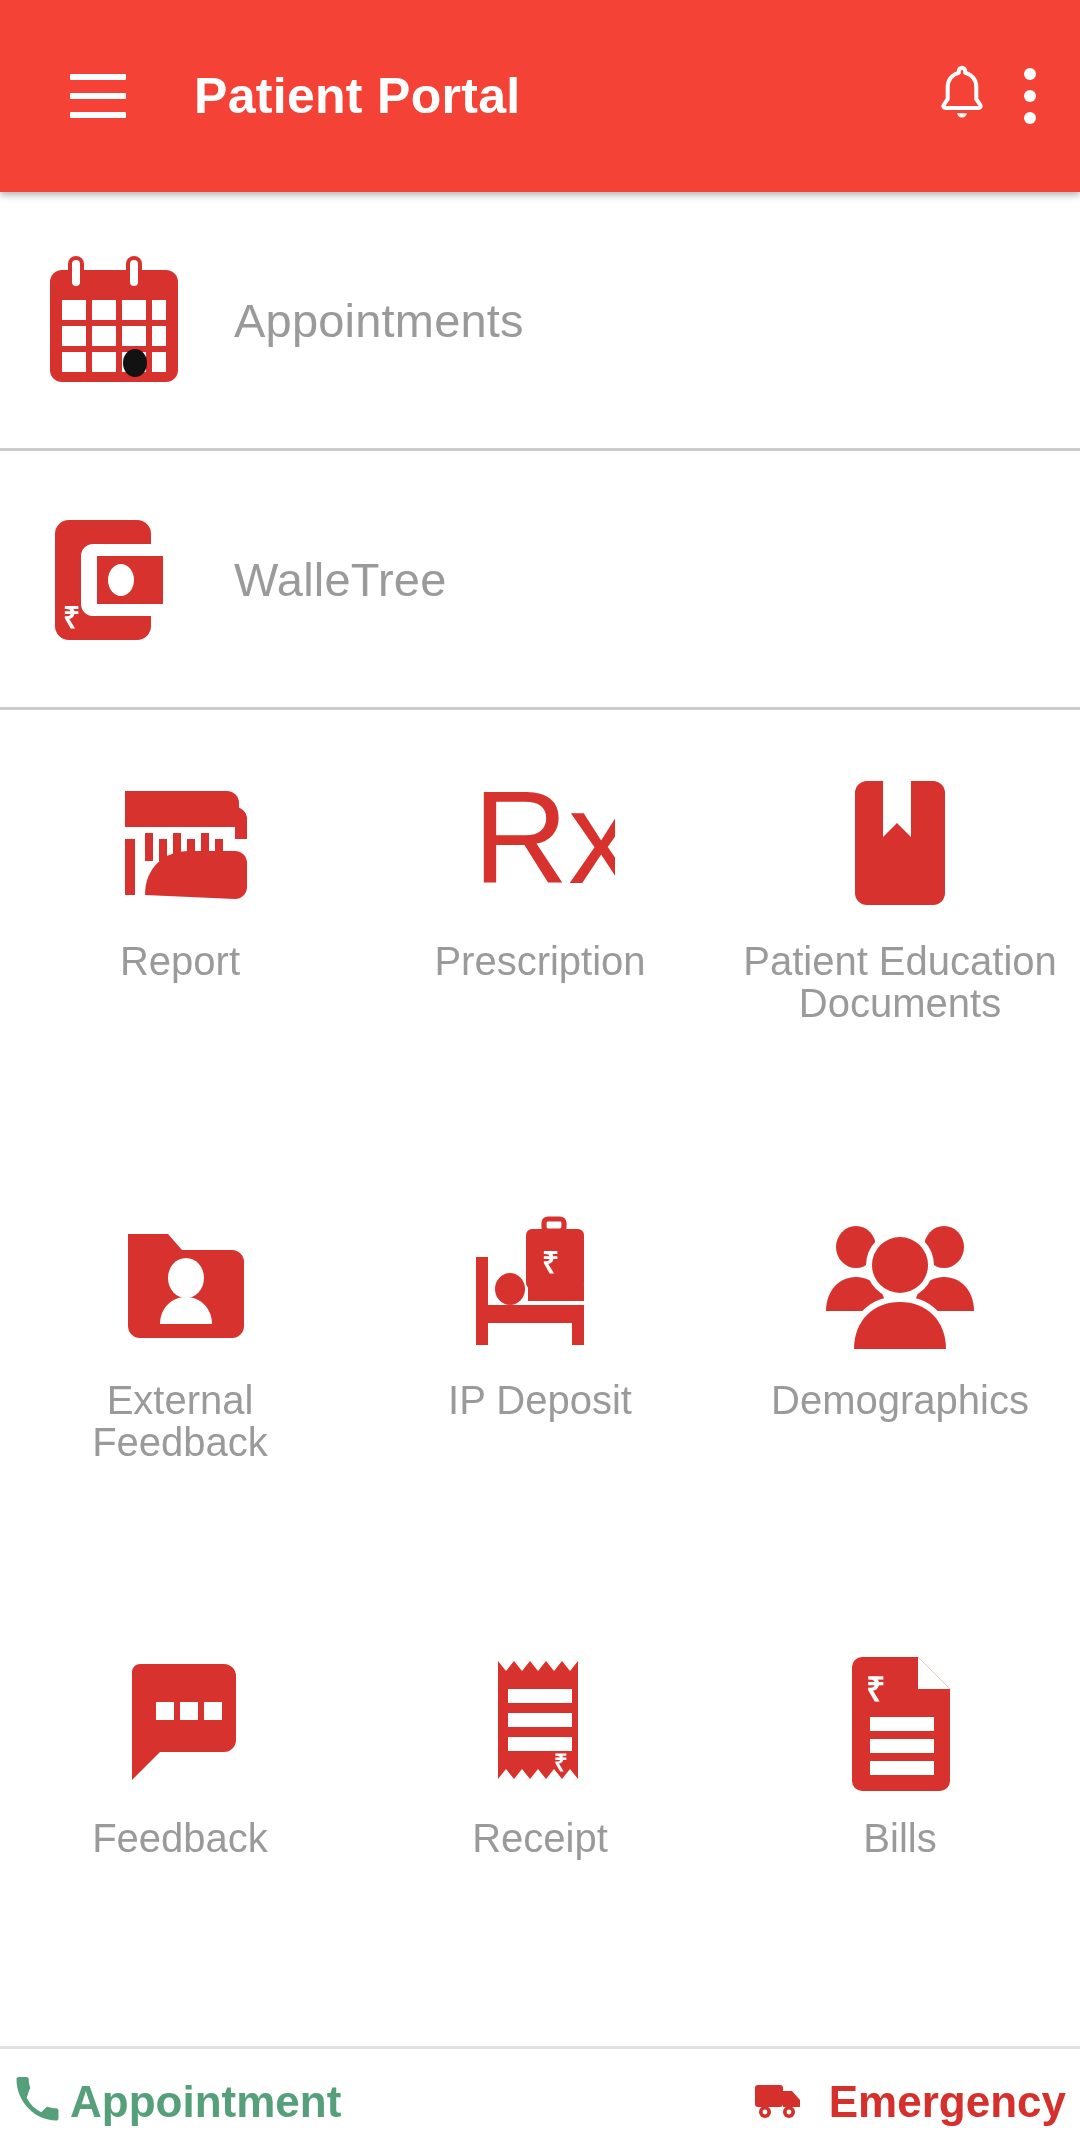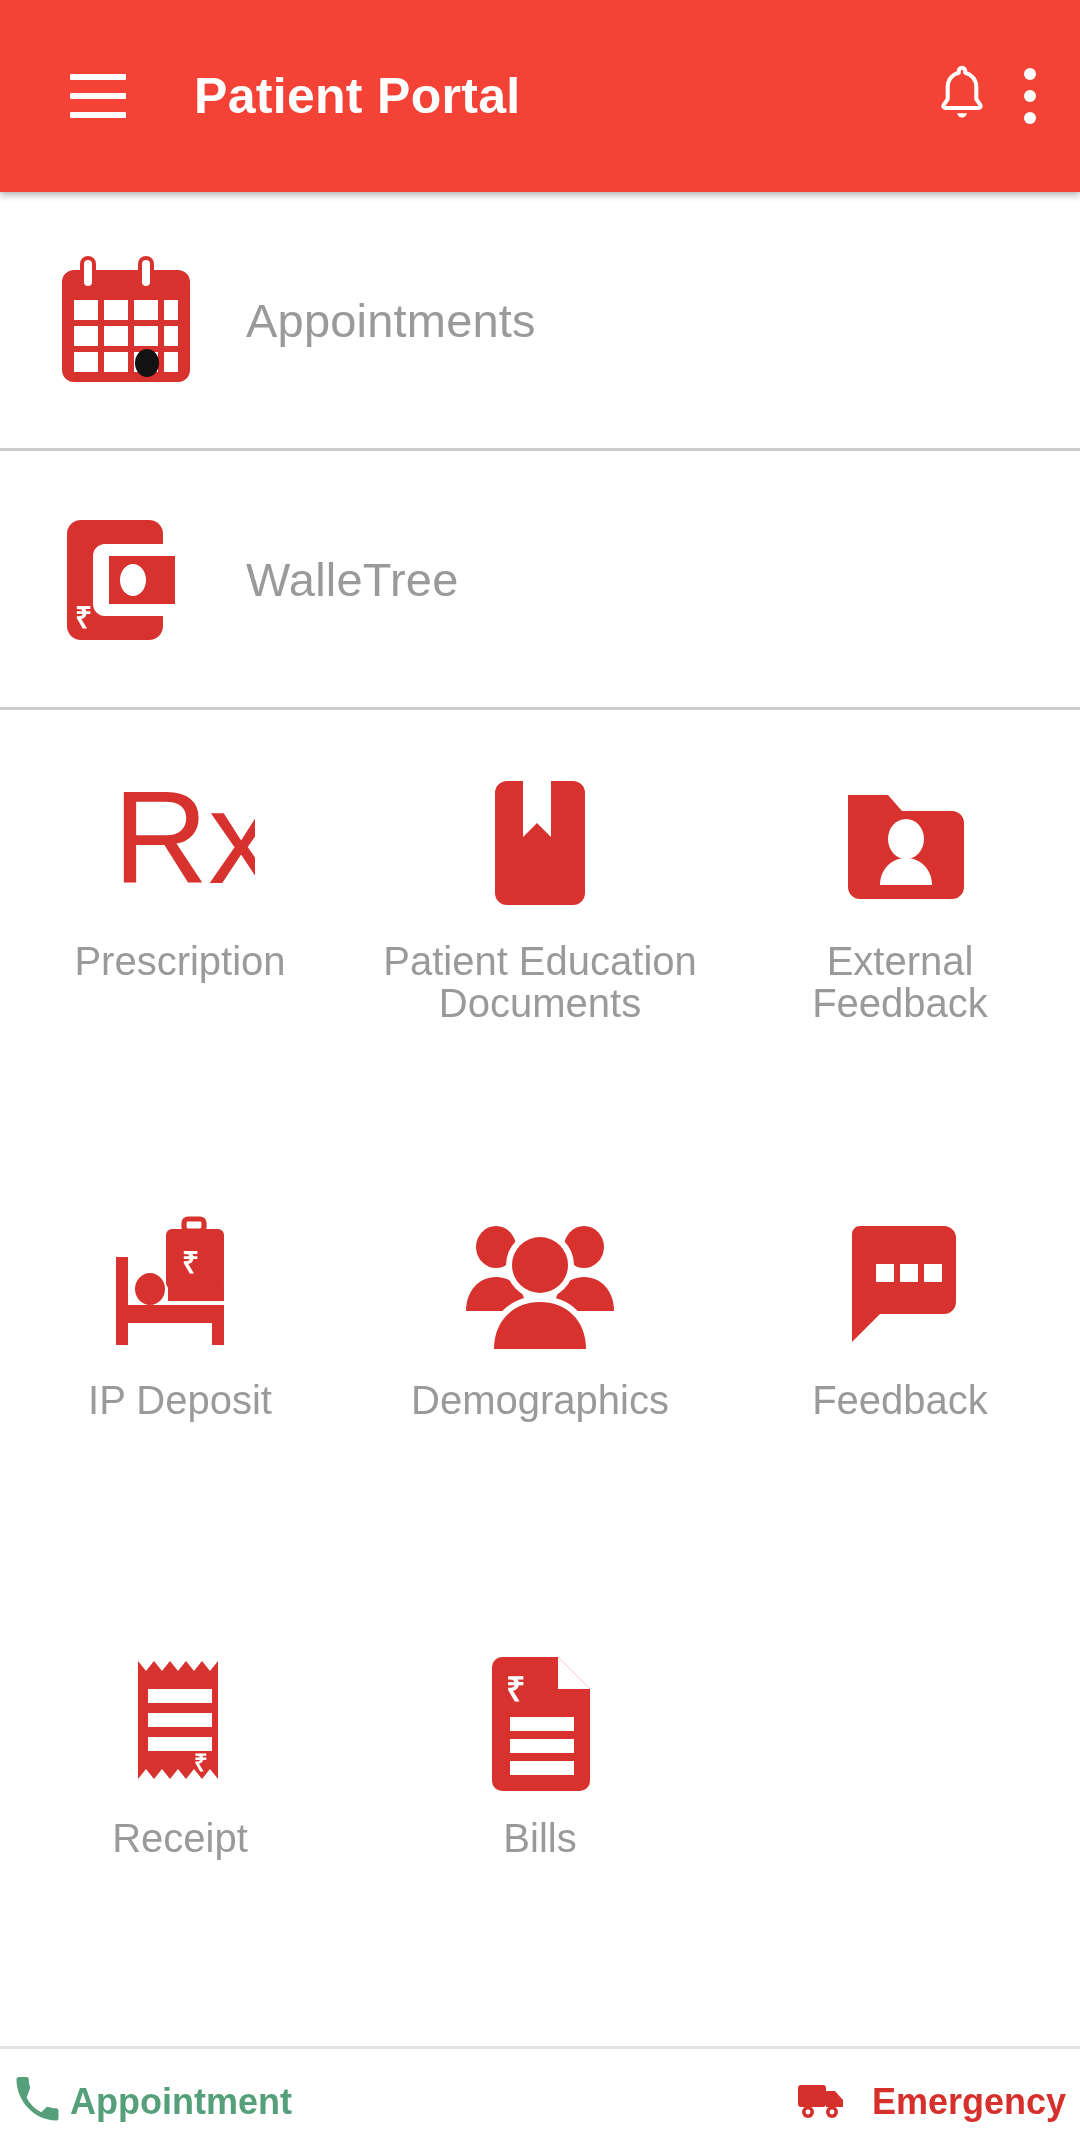--- a/index.html
+++ b/index.html
@@ -48,21 +48,20 @@
   .kebab i { width: 12px; height: 12px; border-radius: 50%; background: #ffffff; display: block; }
 
   
   .listrow {
     height: 256px;
     display: flex; align-items: center;
     padding: 0 0 0 30px;
     background: #ffffff;
     flex: 0 0 auto;
     cursor: pointer;
-    margin-left: 12px;
   }
   .listrow .ic { width: 168px; display: flex; align-items: center; justify-content: center; }
   .listrow .lbl {
     font-size: 47px; color: #9a9a9a; font-weight: normal;
     margin-left: 36px; letter-spacing: 0.2px;
   }
   .divider { height: 3px; background: #cccccc; width: 100%; flex: 0 0 auto; }
 
   
   .grid {
@@ -91,21 +90,21 @@
     height: 108px;
     border-top: 3px solid #e2e2e2;
     background: #ffffff;
     display: flex; align-items: center;
     flex: 0 0 auto;
     padding: 0 14px;
   }
   .bb-item { display: flex; align-items: center; gap: 10px; cursor: pointer; }
   .bb-appt { color: #55a07a; }
   .bb-emer { color: #d6302c; margin-left: auto; gap: 24px; }
-  .bb-label { font-size: 36px; font-weight: bold; white-space: nowrap; }
+  .bb-label { font-size: 44px; font-weight: bold; white-space: nowrap; }
 </style>
 </head>
 <body>
 
 <div class="screen">
 
   <div class="appbar">
     <div class="hamburger">
       <span></span>
       <span></span>
@@ -167,20 +166,40 @@
         <text x="12" y="62" font-family="Liberation Sans, sans-serif" font-size="15" font-weight="bold" fill="#ffffff">₹</text>
       </svg>
     </div>
     <div class="lbl">WalleTree</div>
   </div>
 
   <div class="divider"></div>
 
   <div class="grid">
 
+    <div class="cell">
+      <div class="gic">
+        <svg width="142" height="128" viewBox="0 0 71 64" aria-hidden="true">
+          <path d="M8 6h20l7 8h28a6 6 0 0 1 6 6v10H8z" fill="#D7322E"></path>
+          <rect x="8" y="6" width="57" height="18" rx="6" fill="#D7322E"></rect>
+          <path d="M8 24h55v6H8z" fill="#ffffff"></path>
+          <g fill="#D7322E">
+            <rect x="8" y="30" width="5" height="28"></rect>
+            <rect x="18" y="27" width="4" height="14"></rect>
+              <rect x="25" y="30" width="4" height="11"></rect>
+            <rect x="32" y="27" width="4" height="14"></rect>
+              <rect x="39" y="30" width="4" height="11"></rect>
+            <rect x="46" y="27" width="4" height="14"></rect>
+              <rect x="53" y="30" width="4" height="11"></rect>
+          </g>
+          <path d="M18 58c0-14 10-22 22-22h23a6 6 0 0 1 6 6v12a6 6 0 0 1-6 6z" fill="#D7322E"></path>
+        </svg>
+      </div>
+      <div class="glbl">Report</div>
+    </div>
 
     <div class="cell">
       <div class="gic">
         <svg width="150" height="136" viewBox="0 0 75 68" aria-hidden="true">
           <text x="4" y="54" font-family="Liberation Sans, sans-serif" font-size="66" fill="#D7322E">Rx</text>
         </svg>
       </div>
       <div class="glbl">Prescription</div>
     </div>
 

